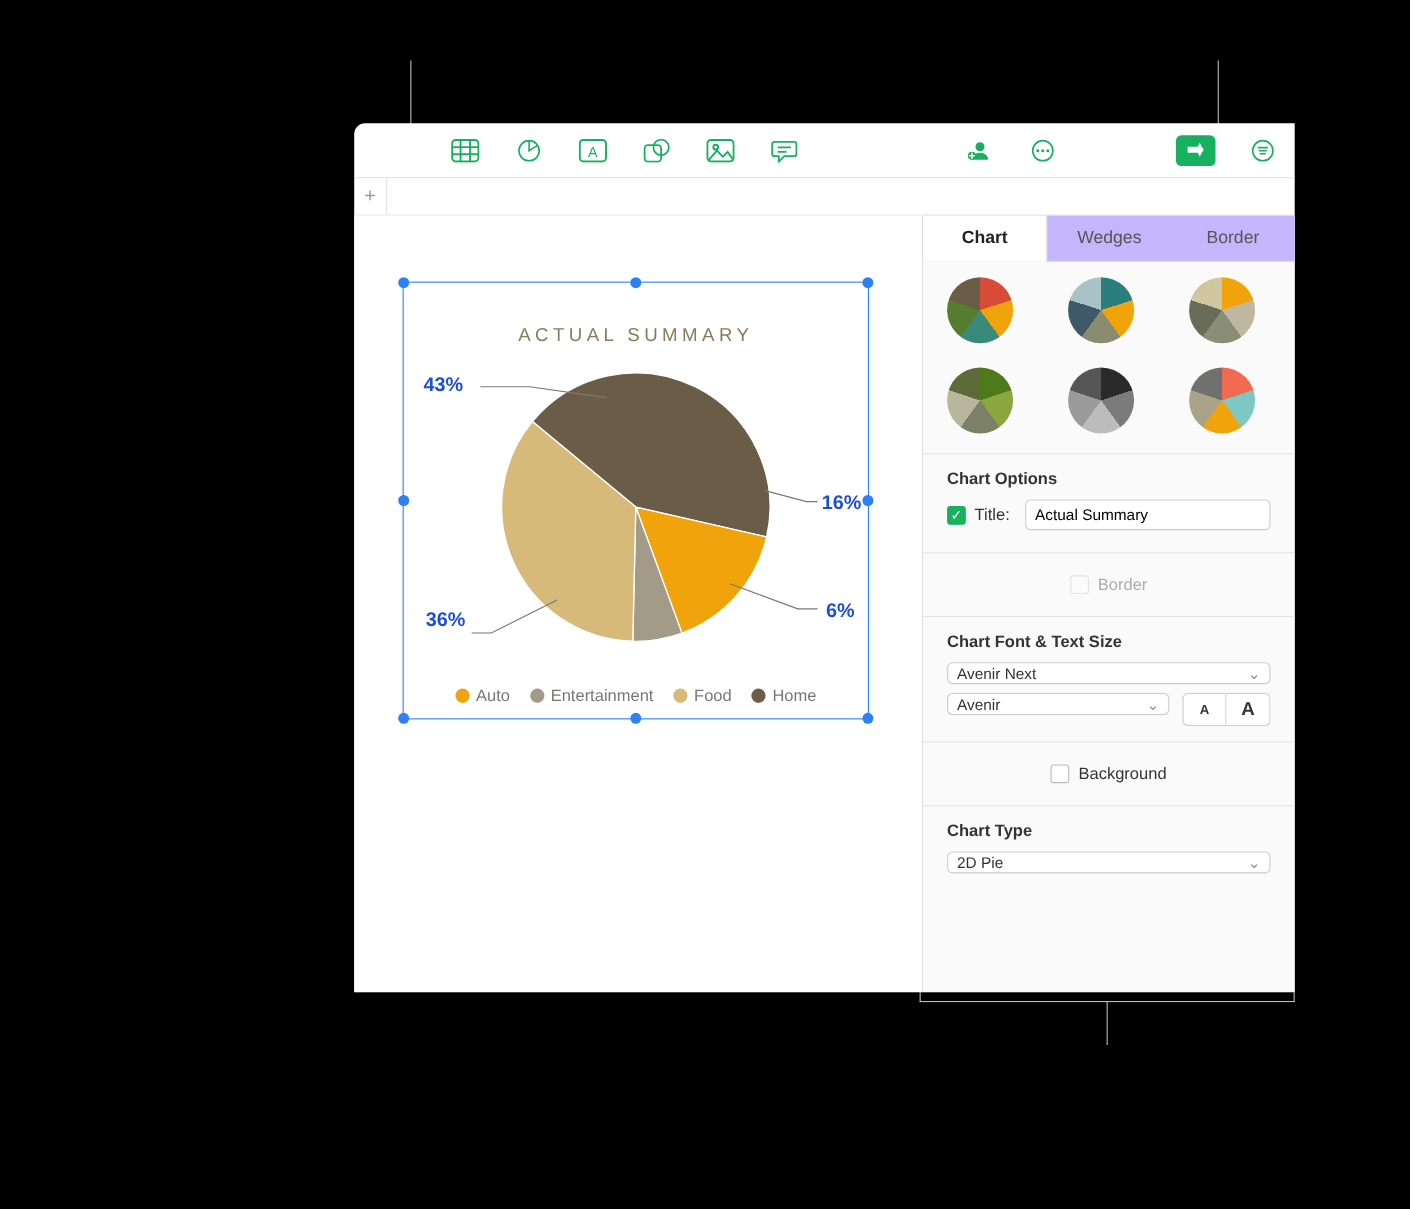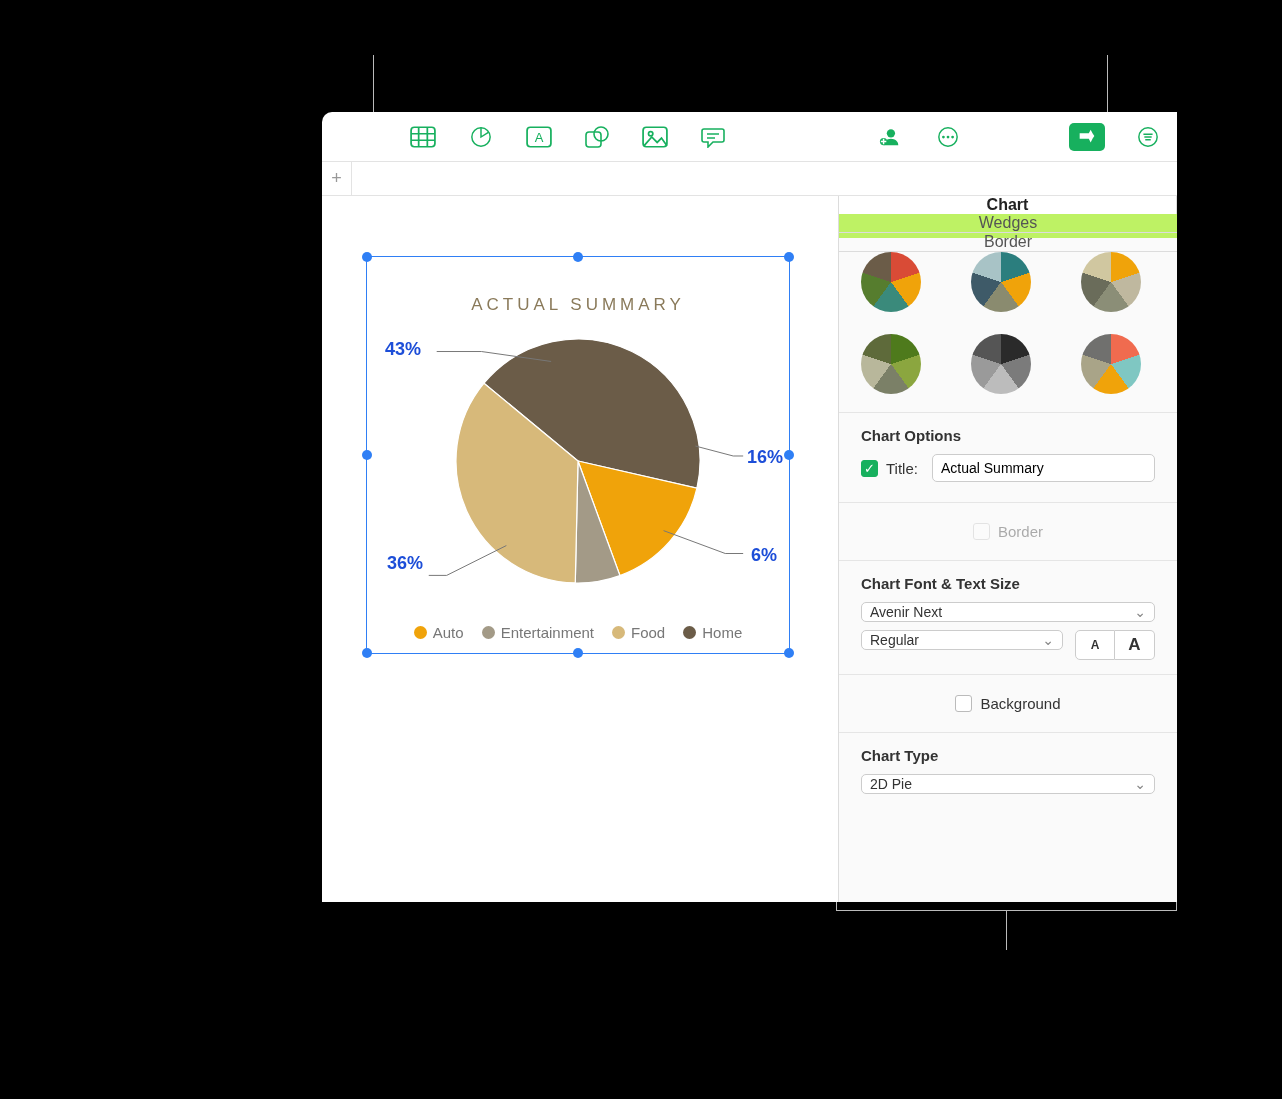--- a/index.html
+++ b/index.html
@@ -69,21 +69,21 @@
 
 .data-label { position: absolute; font-weight: 700; font-size: 18px; color: #1d4ed8; }
 .leader { position: absolute; stroke: #777; stroke-width: 1; fill: none; }
 
 .legend-row { position: absolute; bottom: 12px; left: 0; right: 0; display: flex; gap: 18px; justify-content: center; align-items: center; font-size: 15px; color: #777; }
 .legend-item { display: flex; align-items: center; gap: 6px; }
 .legend-dot { width: 13px; height: 13px; border-radius: 50%; }
 
 
 .sidebar { width: 339px; border-left: 1px solid #dcdcdc; background: #fafafa; display: flex; flex-direction: column; }
-.side-tabs { display: flex; height: 42px; background: #bef264; flex-direction: column; }
+.side-tabs { display: flex; height: 42px; background: #c4b5fd; }
 .side-tab { flex: 1; display: flex; align-items: center; justify-content: center; font-size: 16px; color: #555; cursor: pointer; }
 .side-tab.active { background: #fff; font-weight: 600; color: #222; border-right: 1px solid #dcdcdc;}
 .side-tab:not(.active) { border-bottom: 1px solid #dcdcdc; }
 
 .style-grid { padding: 14px 22px 18px; display: grid; grid-template-columns: repeat(3, 1fr); gap: 22px 36px; border-bottom: 1px solid #e5e5e5; }
 .style-swatch { width: 60px; height: 60px; border-radius: 50%; cursor: pointer; }
 
 .section { padding: 14px 22px; border-bottom: 1px solid #e5e5e5; font-size: 15px; color: #333; }
 .section .hdr { font-weight: 600; margin-bottom: 10px; }
 
@@ -289,21 +289,21 @@
       </div>
 
       <div class="section">
         <div class="hdr">Chart Font &amp; Text Size</div>
         <div class="select" style="width:100%">
           <span>Avenir Next</span>
           <span class="chev">⌄</span>
         </div>
         <div class="row-gap">
           <div class="select" style="flex:1">
-            <span>Regular</span>
+            <span>Avenir</span>
             <span class="chev">⌄</span>
           </div>
           <div class="font-size-btns">
             <div class="btn">A</div>
             <div class="btn">A</div>
           </div>
         </div>
       </div>
 
       <div class="section">

